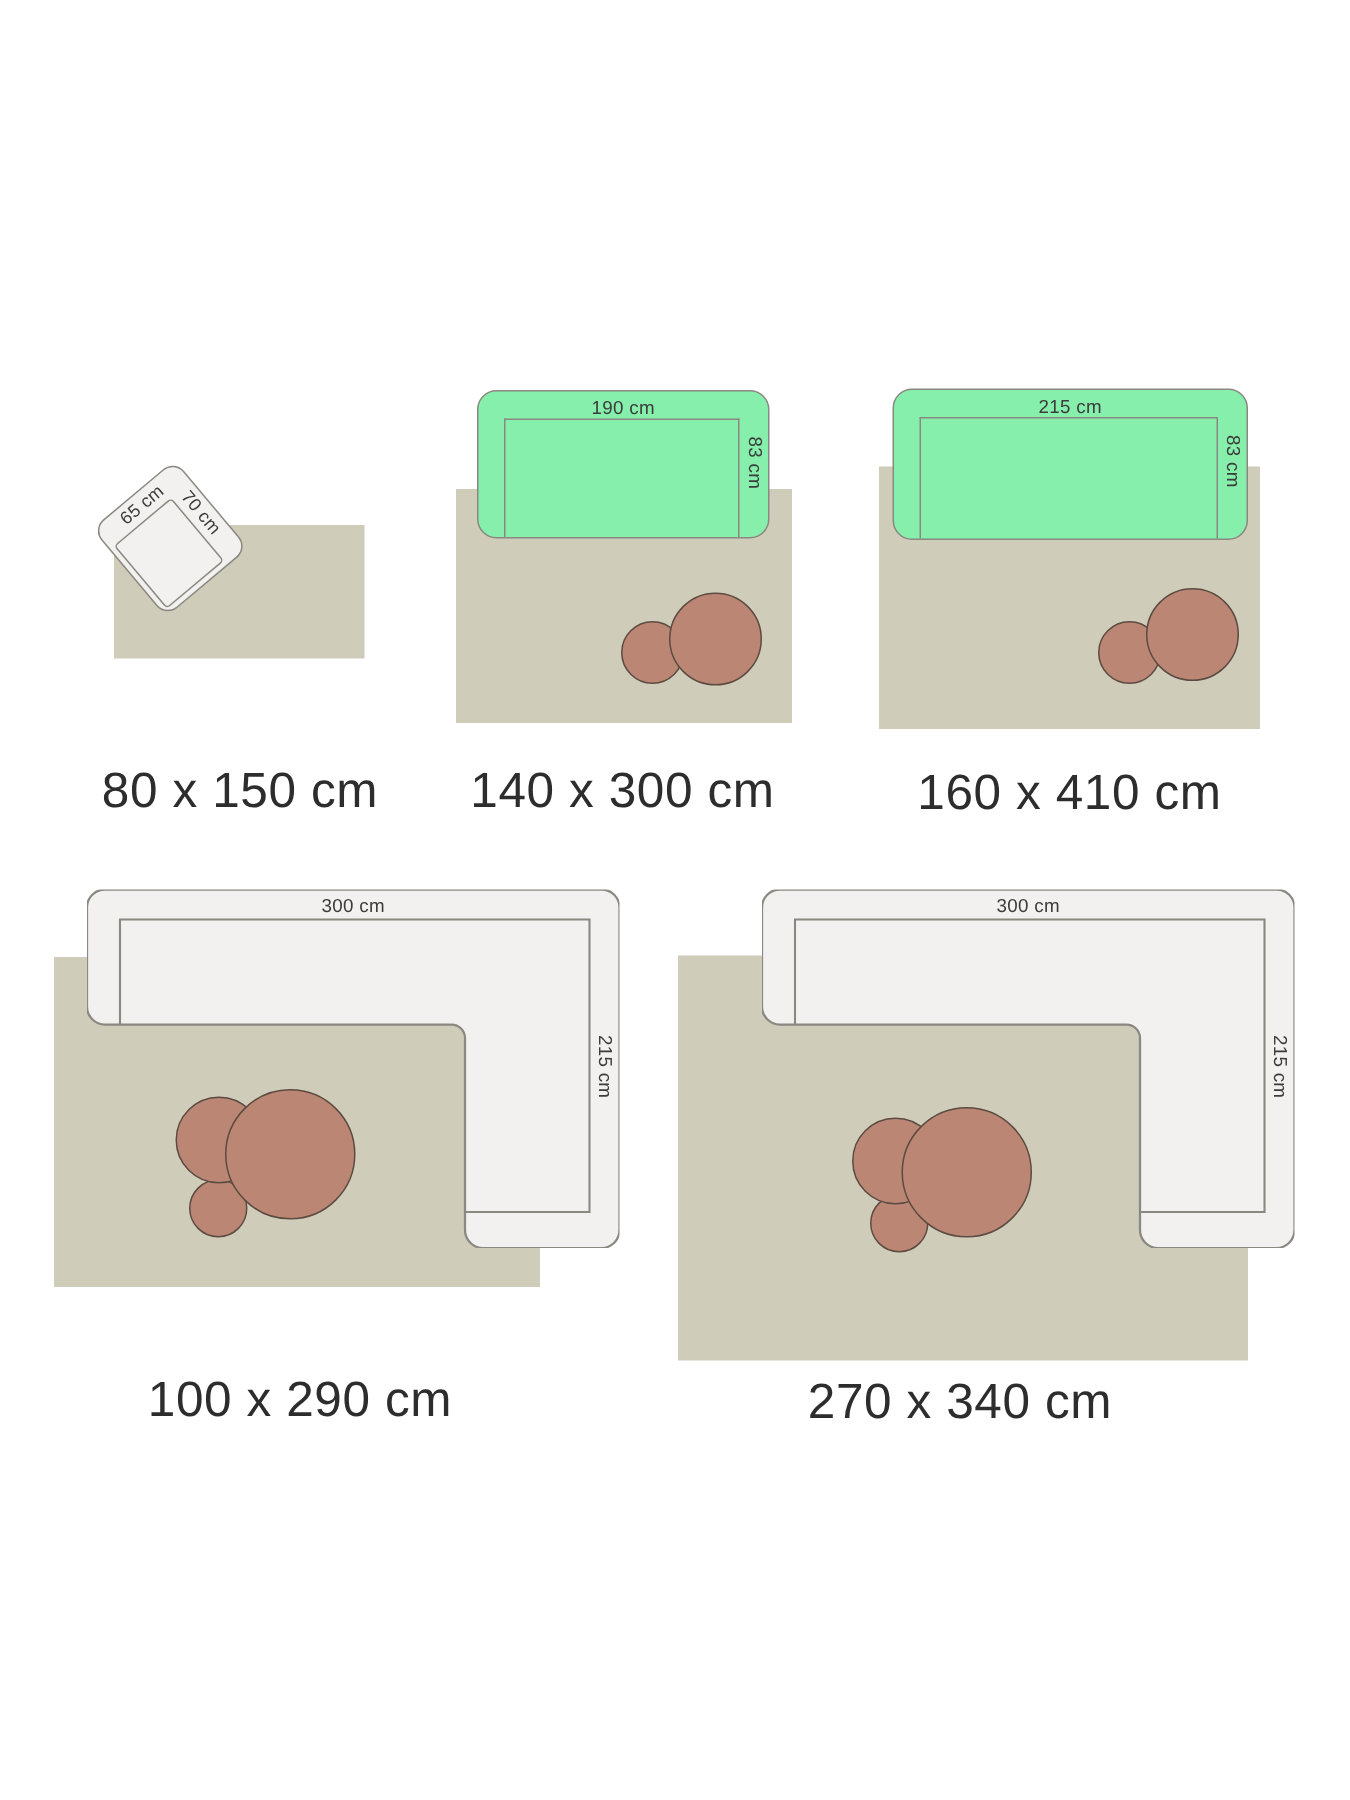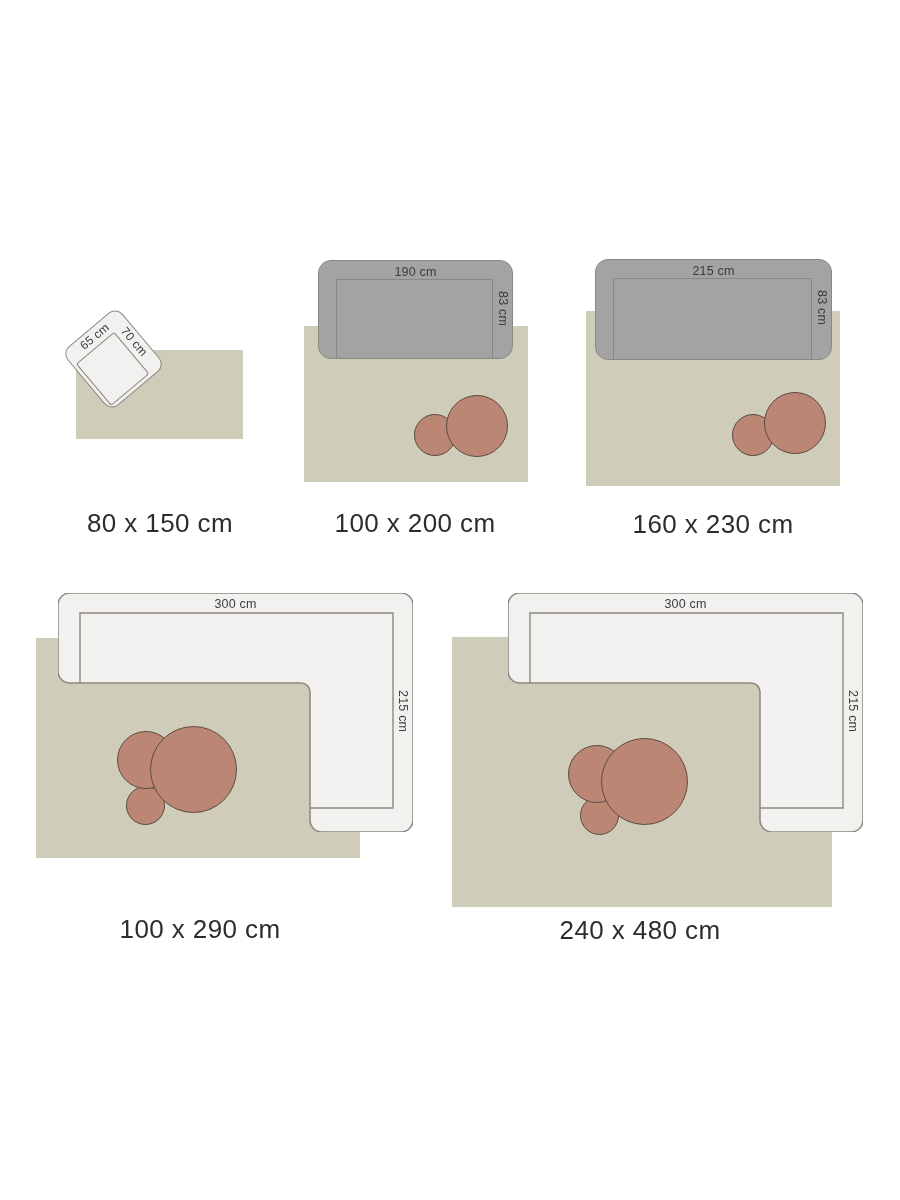--- a/index.html
+++ b/index.html
@@ -12,21 +12,21 @@
   
   .rug{position:absolute;background:#cfccba;}
   .rug-d1{left:76px;top:350px;width:167px;height:89px;}
   .rug-d2{left:304px;top:326px;width:224px;height:156px;}
   .rug-d3{left:586px;top:311px;width:254px;height:175px;}
   .rug-d4{left:36px;top:638px;width:324px;height:220px;}
   .rug-d5{left:452px;top:637px;width:380px;height:270px;}
 
   
   .sofa{
-    position:absolute;box-sizing:border-box;background:#a3a3a3;
+    position:absolute;box-sizing:border-box;background:#86efac;
     border:1.5px solid #8a8880;border-radius:13px;text-decoration:underline;
   }
   .sofa-d2{left:318px;top:260px;width:195px;height:99px;}
   .sofa-d3{left:595px;top:259px;width:237px;height:101px;}
   .sofa-seat{
     position:absolute;left:17px;top:18px;right:19px;bottom:0;
     border-left:1.4px solid #8a8880;border-top:1.4px solid #8a8880;border-right:1.4px solid #8a8880;
   }
 
   
@@ -72,21 +72,21 @@
   .c-d4-small{left:126px;top:786px;width:39px;height:39px;}
   .c-d4-medium{left:117px;top:731px;width:58px;height:58px;}
   .c-d4-large{left:150px;top:726px;width:87px;height:87px;}
   .c-d5-small{left:580px;top:796px;width:39px;height:39px;}
   .c-d5-medium{left:568px;top:745px;width:58px;height:58px;}
   .c-d5-large{left:601px;top:738px;width:87px;height:87px;}
 
   
   .size-label{
     position:absolute;width:240px;text-align:center;
-    font-size:26px;color:#2d2d2d;letter-spacing:0.4px;line-height:1.1;font-weight:400;
+    font-size:33px;color:#2d2d2d;letter-spacing:0.4px;line-height:1.1;font-weight:400;
   }
   .label-d1{left:40px;top:509px;}
   .label-d2{left:295px;top:509px;}
   .label-d3{left:593px;top:510px;}
   .label-d4{left:80px;top:915px;}
   .label-d5{left:520px;top:916px;}
 </style>
 </head>
 <body>
 
@@ -106,34 +106,34 @@
   
   <div class="diagram">
     <div class="rug rug-d2"></div>
     <div class="sofa sofa-d2">
       <div class="sofa-seat"></div>
       <span class="dim sofa-dim-top">190 cm</span>
       <span class="dim sofa-dim-right">83 cm</span>
     </div>
     <div class="table-circle c-d2-small"></div>
     <div class="table-circle c-d2-large"></div>
-    <div class="size-label label-d2">100 x 200 cm</div>
+    <div class="size-label label-d2">140 x 300 cm</div>
   </div>
 
   
   <div class="diagram">
     <div class="rug rug-d3"></div>
     <div class="sofa sofa-d3">
       <div class="sofa-seat"></div>
       <span class="dim sofa-dim-top">215 cm</span>
       <span class="dim sofa-dim-right">83 cm</span>
     </div>
     <div class="table-circle c-d3-small"></div>
     <div class="table-circle c-d3-large"></div>
-    <div class="size-label label-d3">160 x 230 cm</div>
+    <div class="size-label label-d3">160 x 410 cm</div>
   </div>
 
   
   <div class="diagram">
     <div class="rug rug-d4"></div>
     <div class="corner-sofa corner-d4">
       <svg viewBox="0 0 355 239" width="355" height="239">
         <path class="corner-outline" d="M 12 0 H 343 A 12 12 0 0 1 355 12 V 227 A 12 12 0 0 1 343 239 H 264 A 12 12 0 0 1 252 227 V 99 A 9 9 0 0 0 243 90 H 12 A 12 12 0 0 1 0 78 V 12 A 12 12 0 0 1 12 0 Z"></path>
         <path class="corner-seatline" d="M 22 90 V 20 H 335 V 215 H 252"></path>
       </svg>
@@ -153,16 +153,16 @@
       <svg viewBox="0 0 355 239" width="355" height="239">
         <path class="corner-outline" d="M 12 0 H 343 A 12 12 0 0 1 355 12 V 227 A 12 12 0 0 1 343 239 H 264 A 12 12 0 0 1 252 227 V 99 A 9 9 0 0 0 243 90 H 12 A 12 12 0 0 1 0 78 V 12 A 12 12 0 0 1 12 0 Z"></path>
         <path class="corner-seatline" d="M 22 90 V 20 H 335 V 215 H 252"></path>
       </svg>
       <span class="dim corner-dim-top">300 cm</span>
       <span class="dim corner-dim-right">215 cm</span>
     </div>
     <div class="table-circle c-d5-small"></div>
     <div class="table-circle c-d5-medium"></div>
     <div class="table-circle c-d5-large"></div>
-    <div class="size-label label-d5">240 x 480 cm</div>
+    <div class="size-label label-d5">270 x 340 cm</div>
   </div>
 
 </div>
 
 </body></html>

